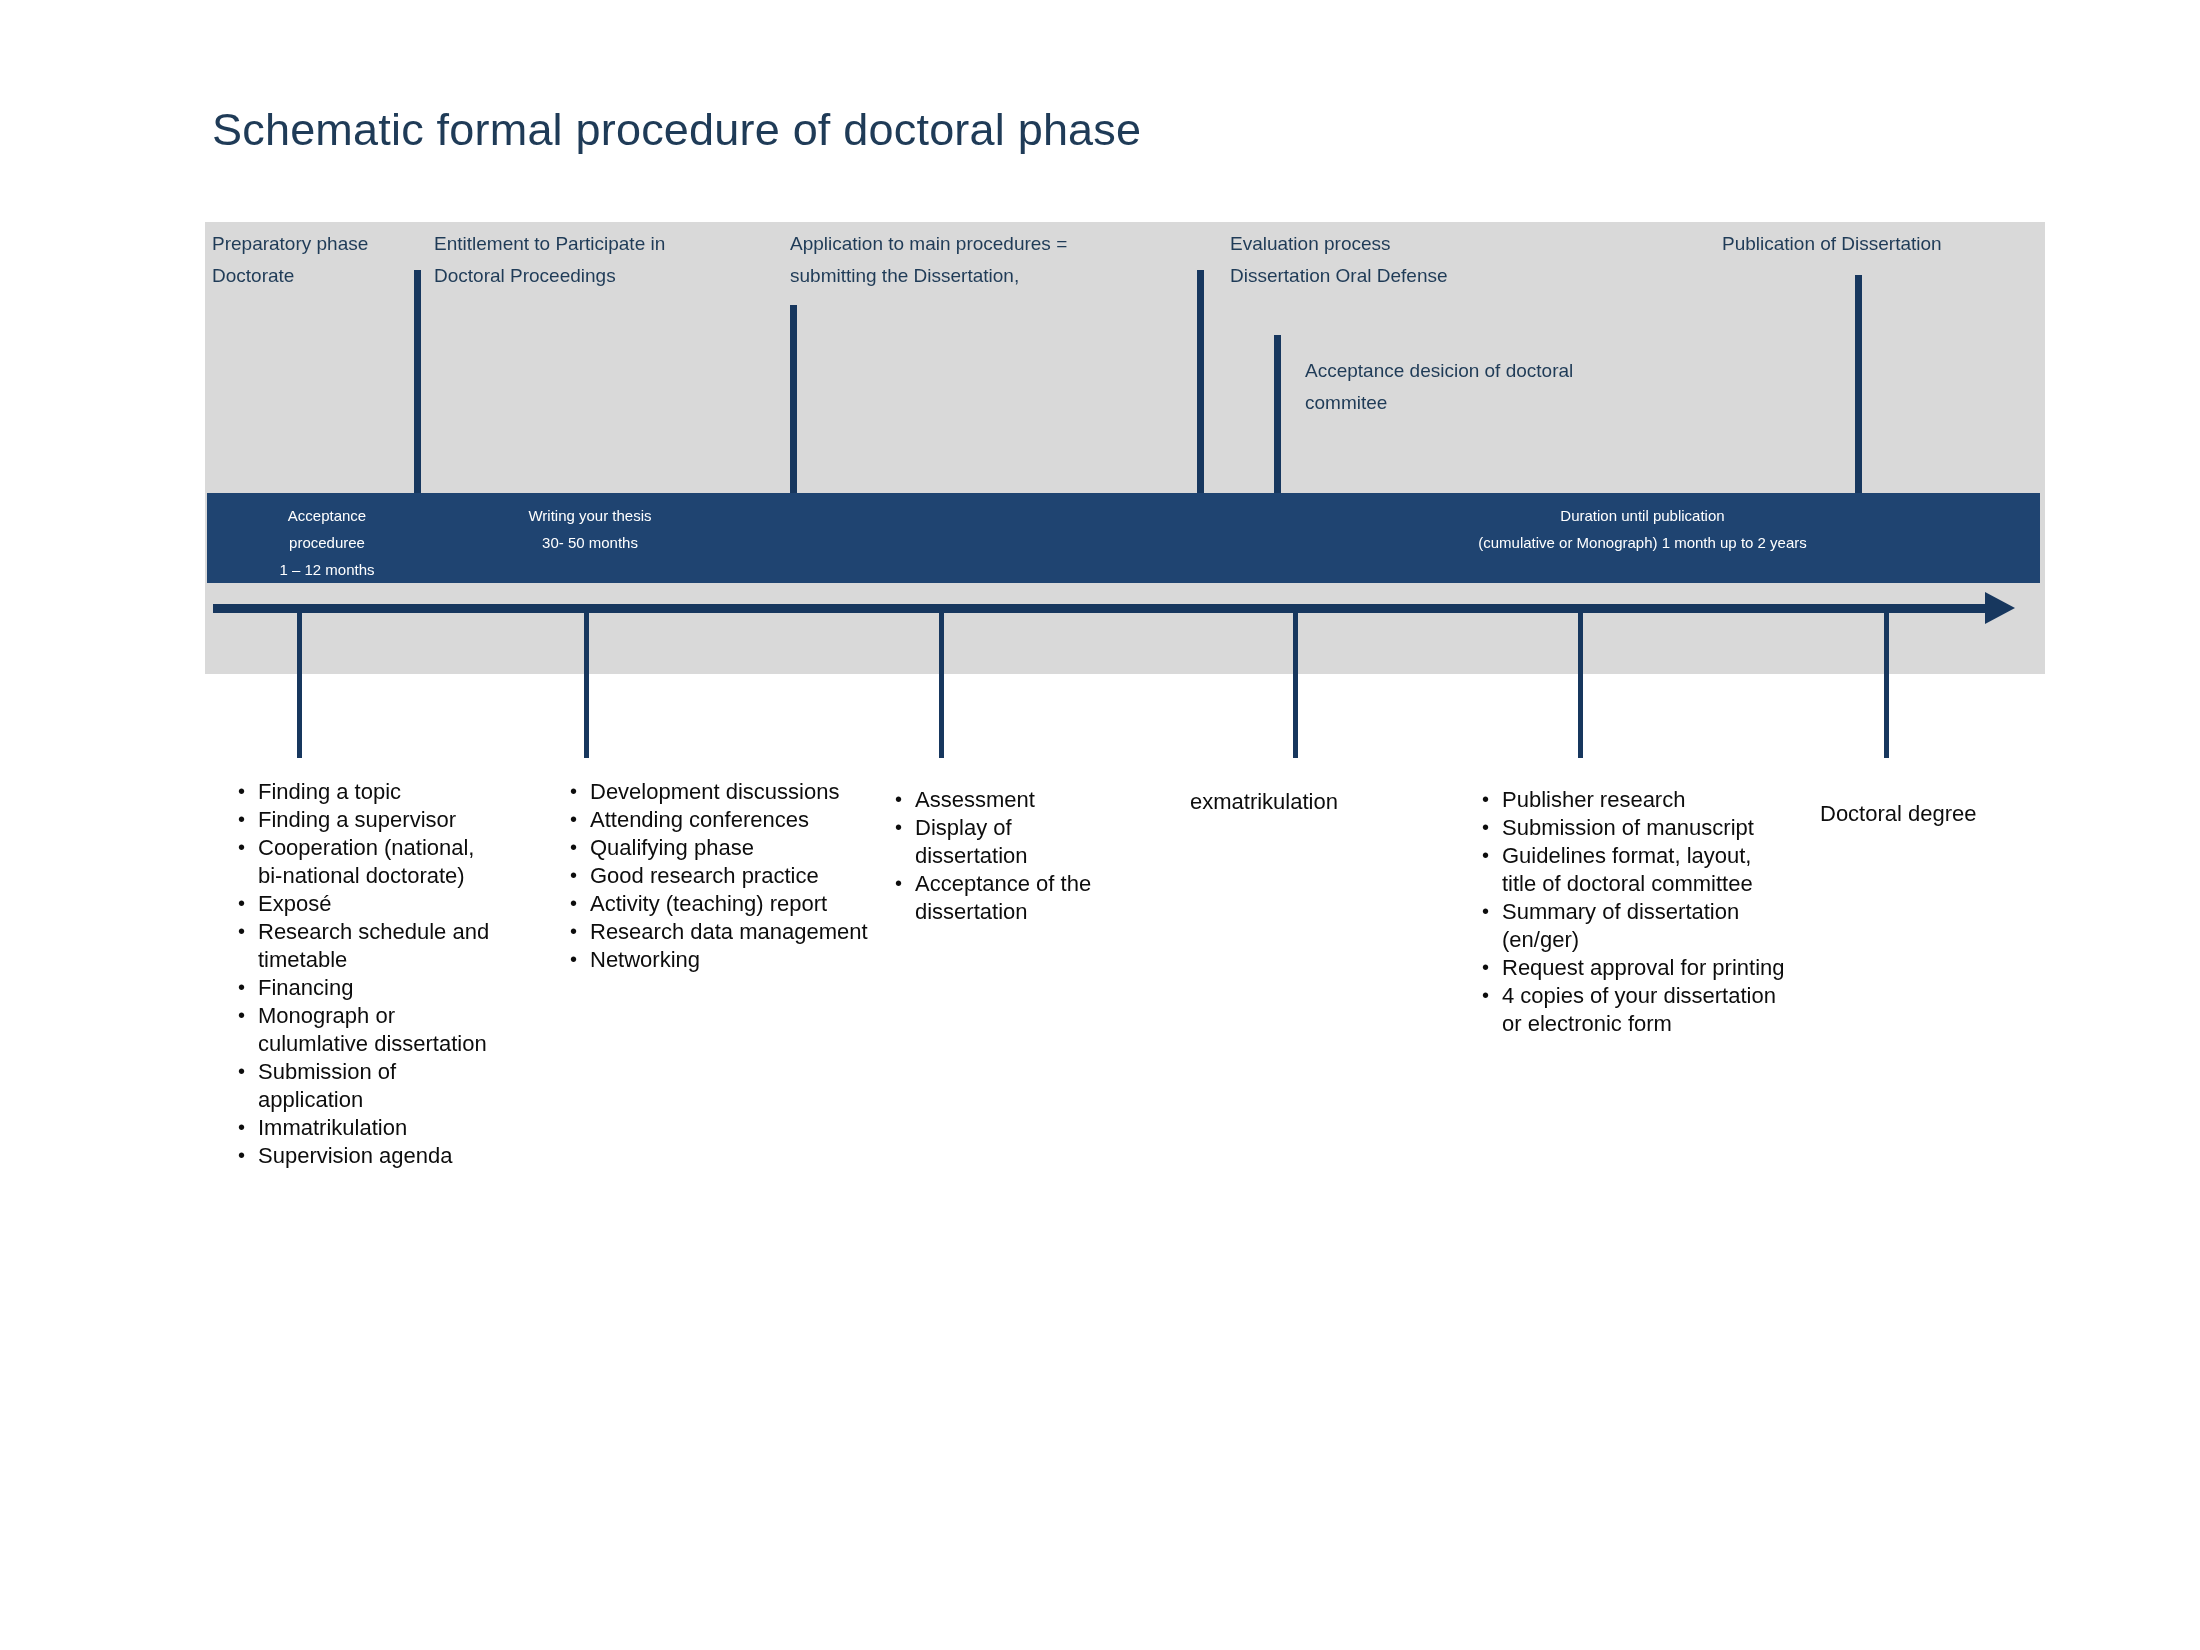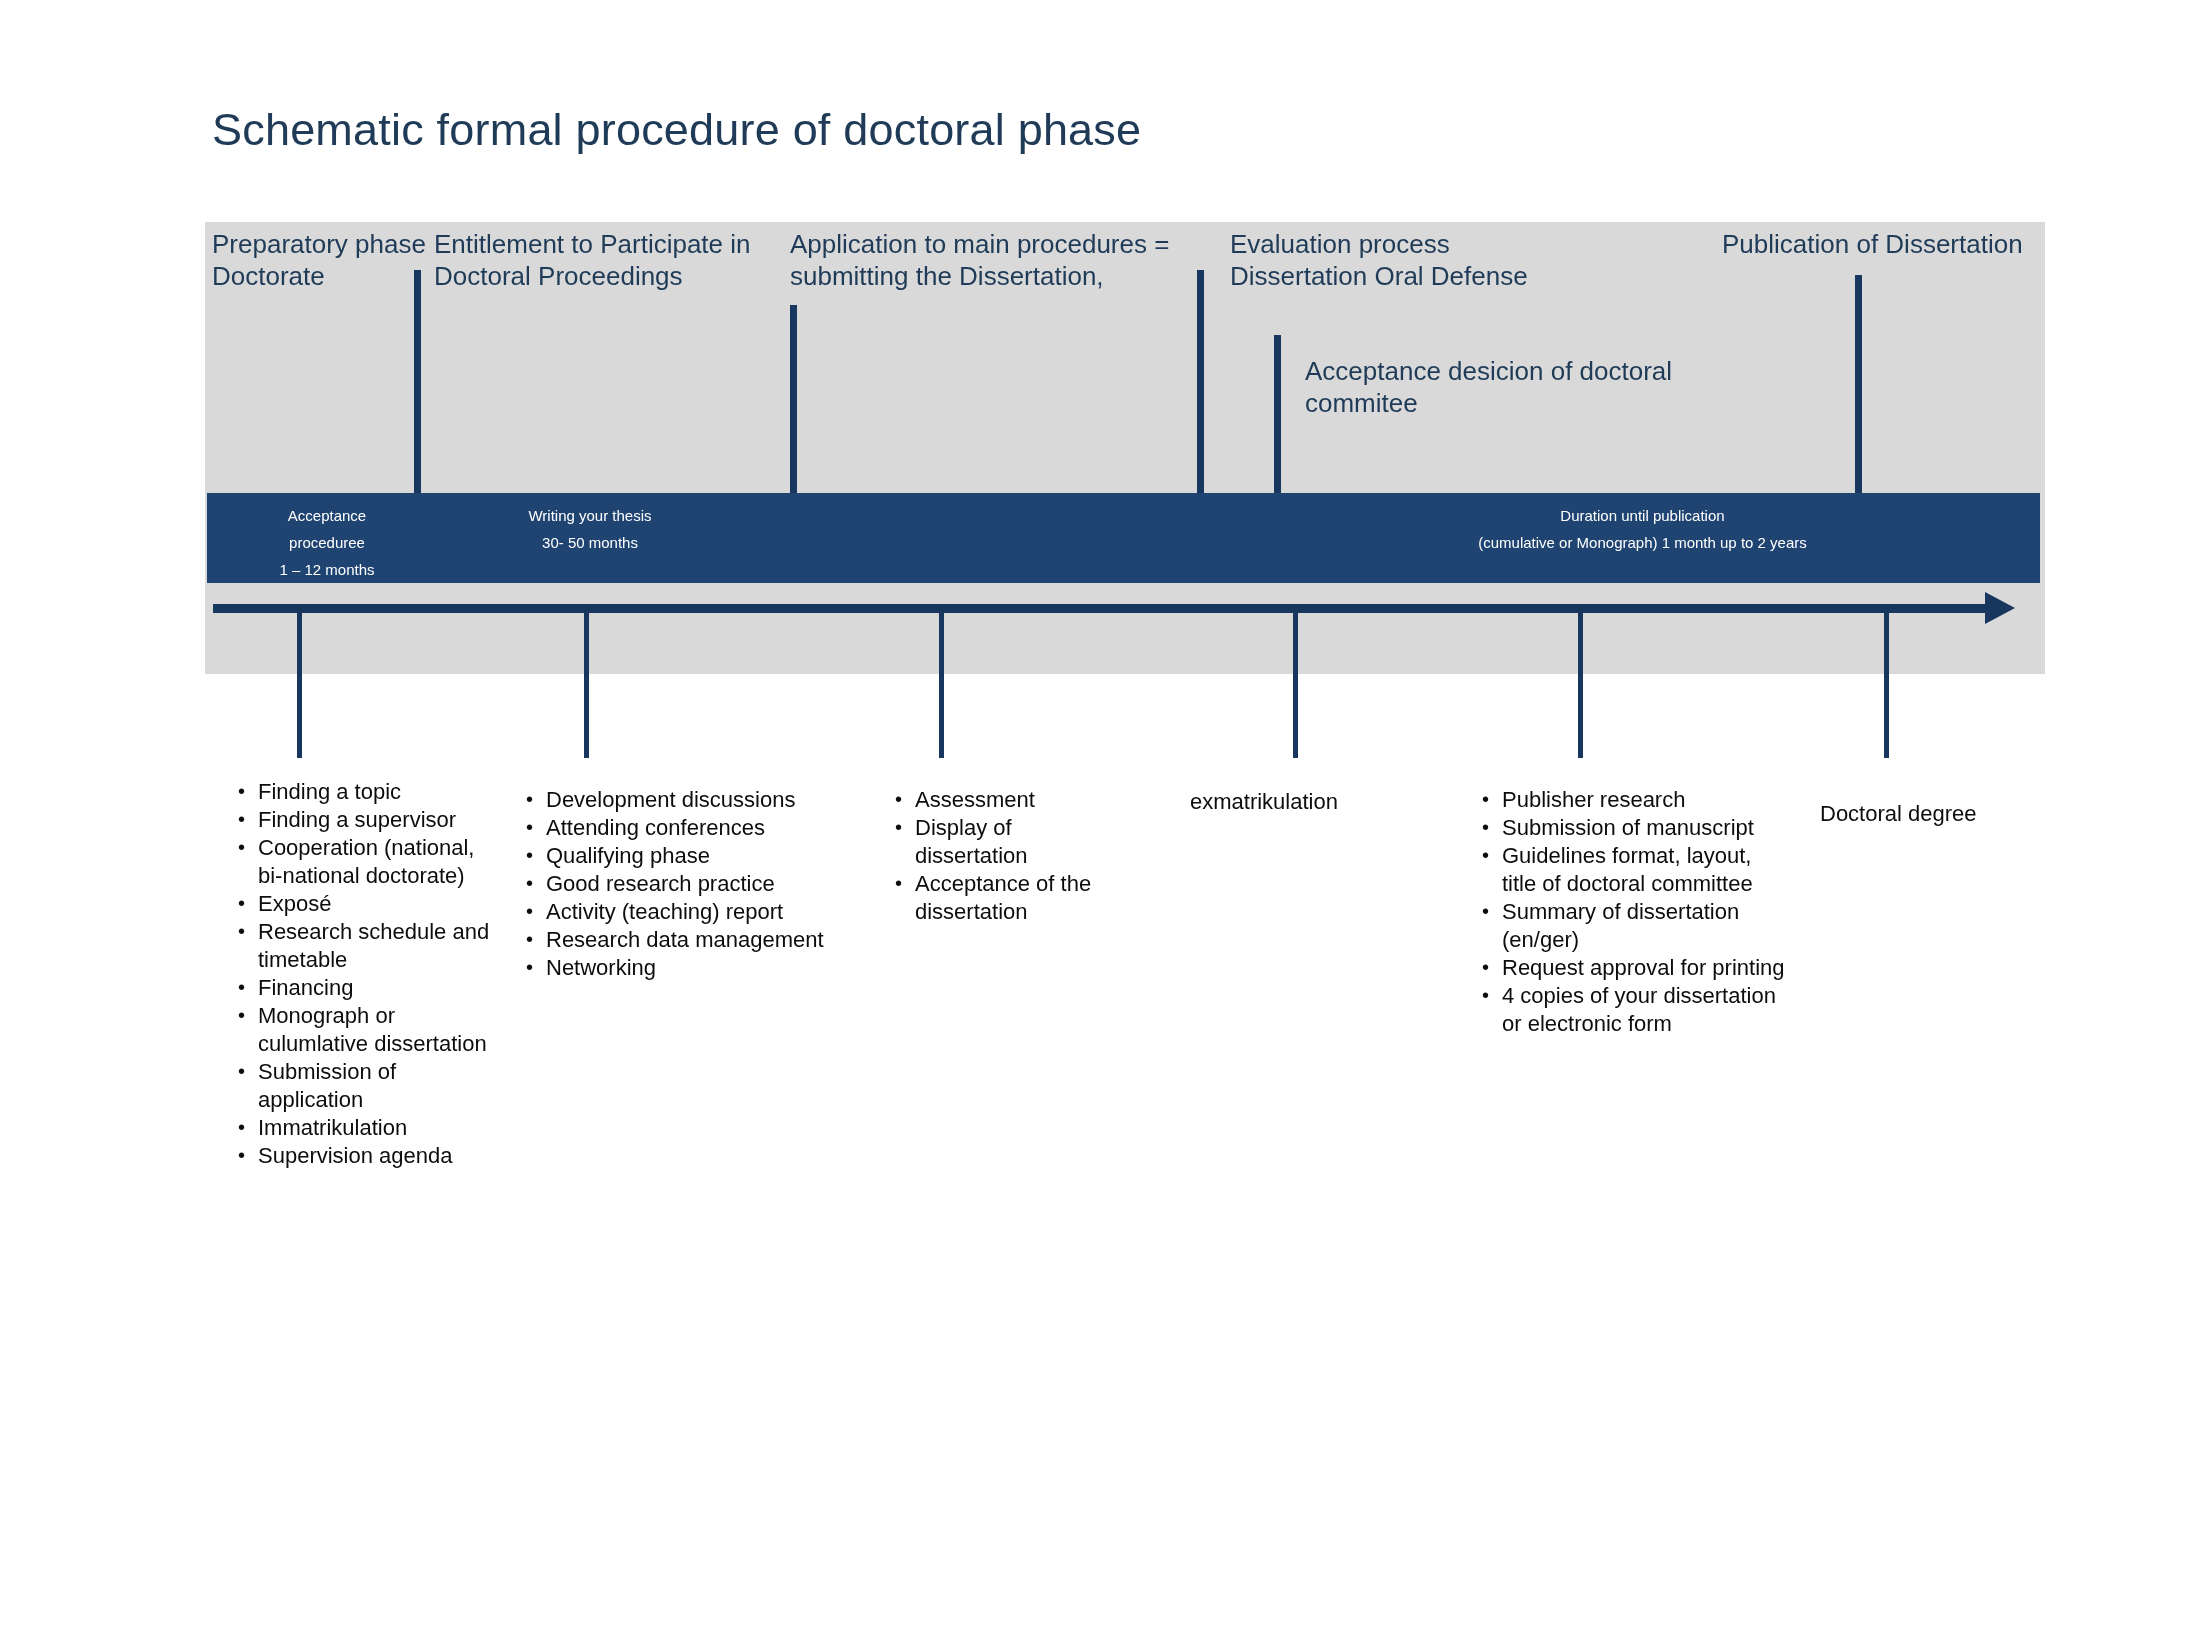--- a/index.html
+++ b/index.html
@@ -40,21 +40,21 @@
     top: 222px;
     width: 1840px;
     height: 452px;
     background: #d9d9d9;
   }
 
   
   .phase-label {
     position: absolute;
     color: #1f3b57;
-    font-size: 26px;
+    font-size: 19px;
     line-height: 32px;
     white-space: pre-line;
   }
 
   
   .divider-up {
     position: absolute;
     width: 7px;
     background: #17375e;
   }
@@ -189,21 +189,21 @@
     <li>Cooperation (national, bi-national doctorate)</li>
     <li>Exposé</li>
     <li>Research schedule  and timetable</li>
     <li>Financing</li>
     <li>Monograph or culumlative dissertation</li>
     <li>Submission  of application</li>
     <li>Immatrikulation</li>
     <li>Supervision  agenda</li>
   </ul>
 
-  <ul class="bullet-list" style="left:524px; top:778px; width:300px;margin-top:8px;">
+  <ul class="bullet-list" style="left:568px; top:778px; width:300px;">
     <li>Development discussions</li>
     <li>Attending conferences</li>
     <li>Qualifying  phase</li>
     <li>Good research practice</li>
     <li>Activity (teaching) report</li>
     <li>Research data management</li>
     <li>Networking</li>
   </ul>
 
   <ul class="bullet-list" style="left:893px; top:786px; width:200px;">

